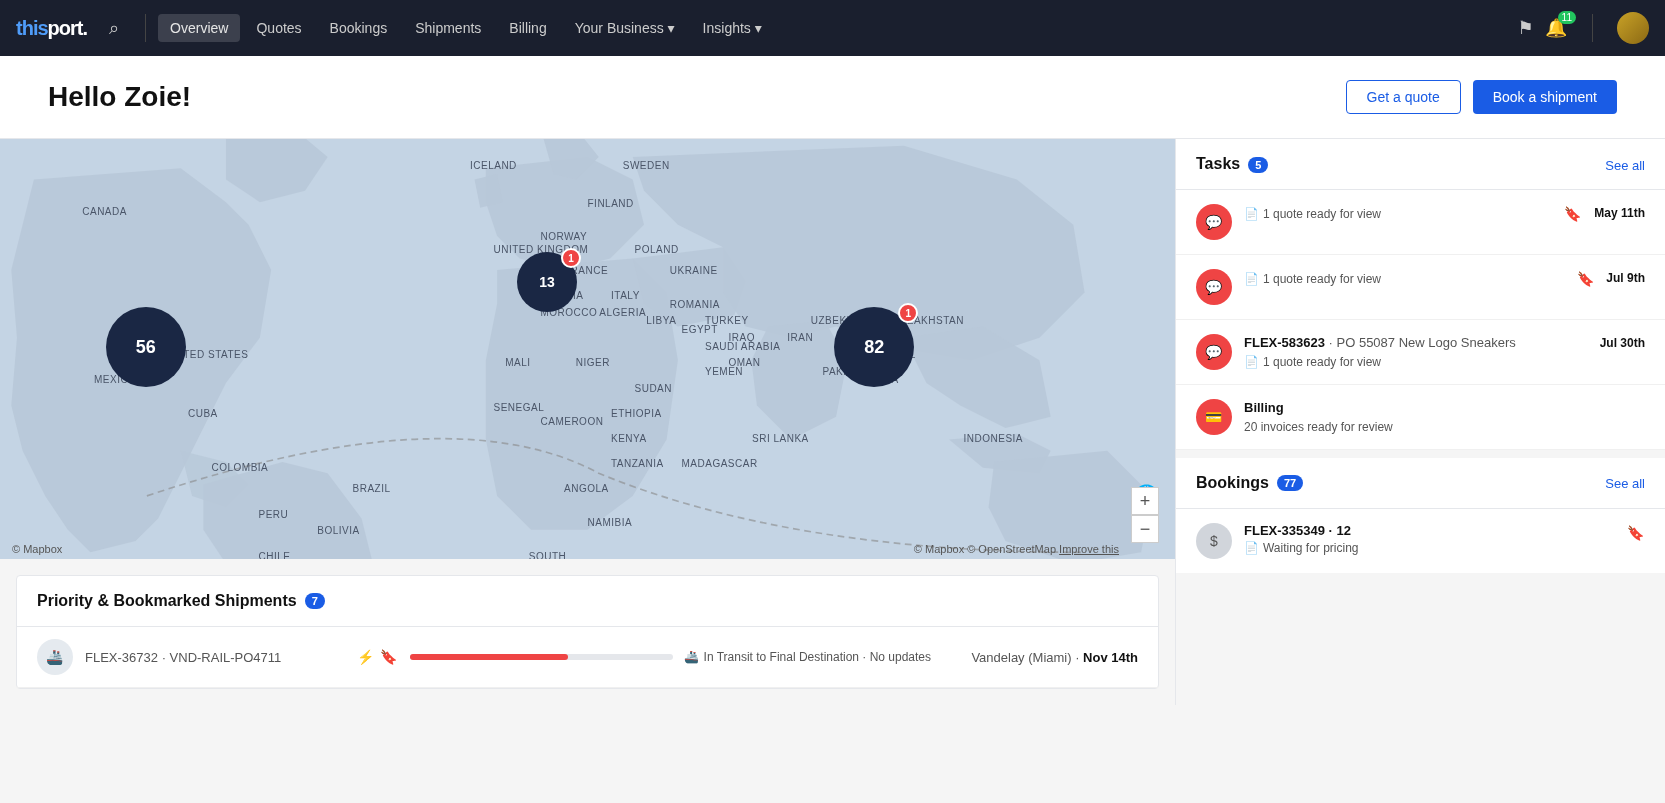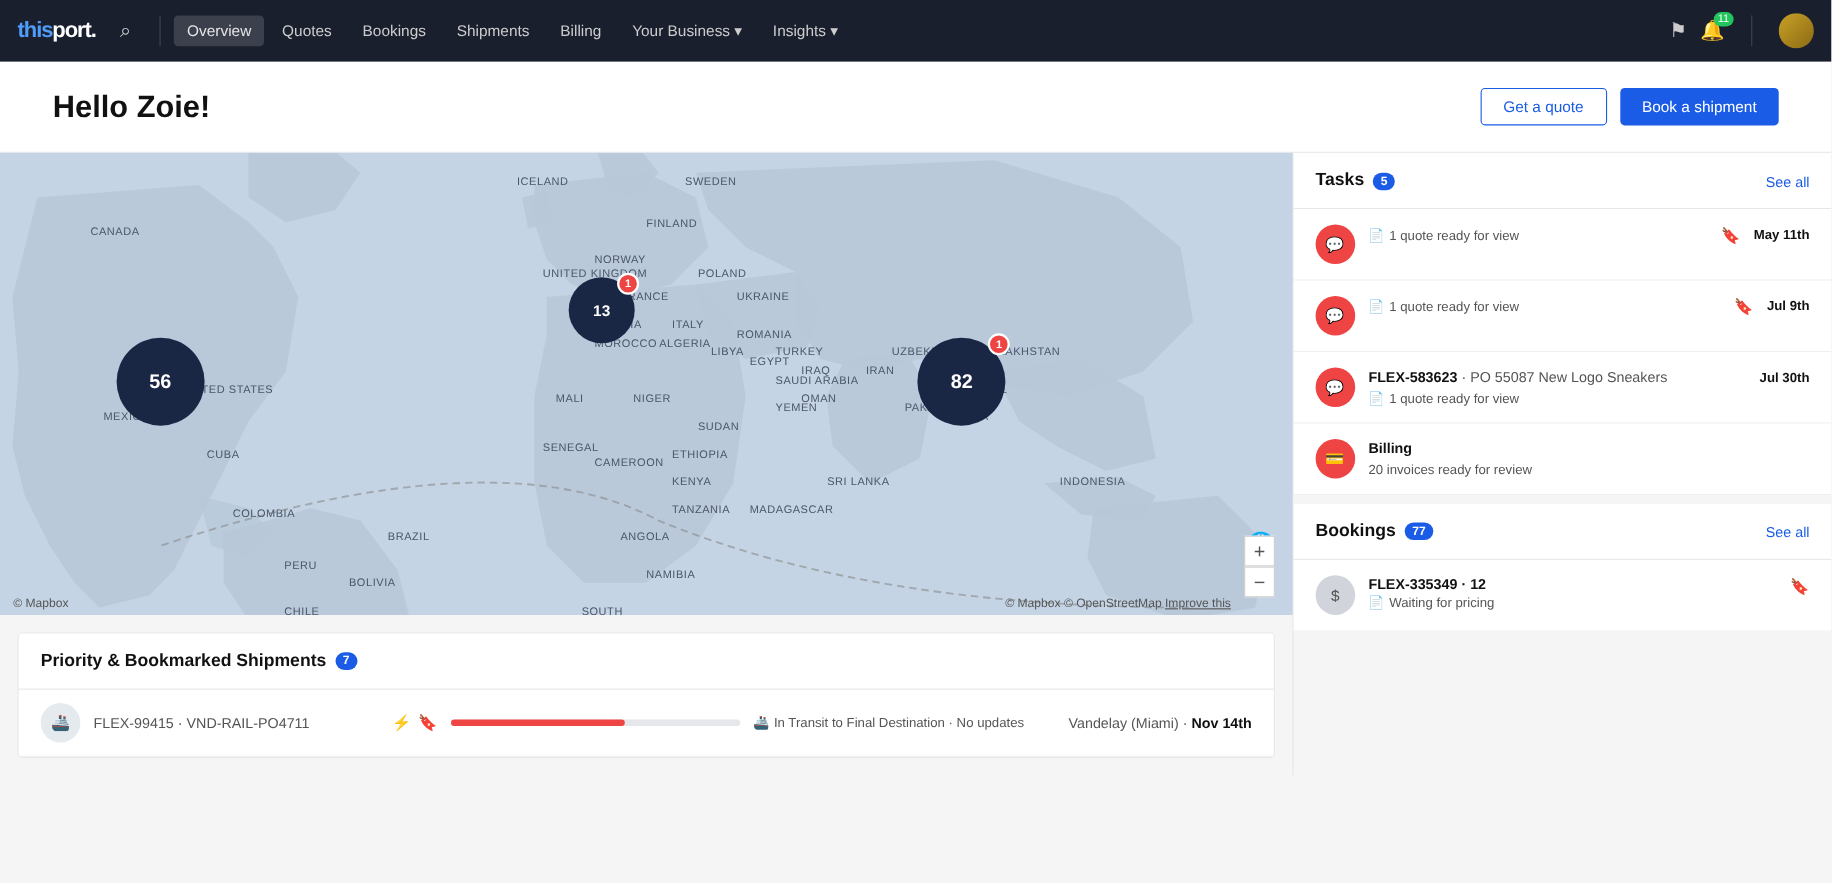--- a/index.html
+++ b/index.html
@@ -497,21 +497,21 @@
     <div class="section">
       <div class="section-header">
         <span class="section-title">Priority &amp; Bookmarked Shipments</span>
         <span class="badge">7</span>
       </div>
 
       <div class="shipment-row">
         <div class="shipment-icon">🚢</div>
         <div class="shipment-info">
           <div class="shipment-id">
-            <span>FLEX-99415</span>
+            <span>FLEX-36732</span>
             <span> · VND-RAIL-PO4711</span>
           </div>
         </div>
         <div class="shipment-actions">
           <span class="action-icon">⚡</span>
           <span class="action-icon">🔖</span>
         </div>
         <div class="progress-container">
           <div class="progress-bar-bg">
             <div class="progress-bar-fill"></div>

